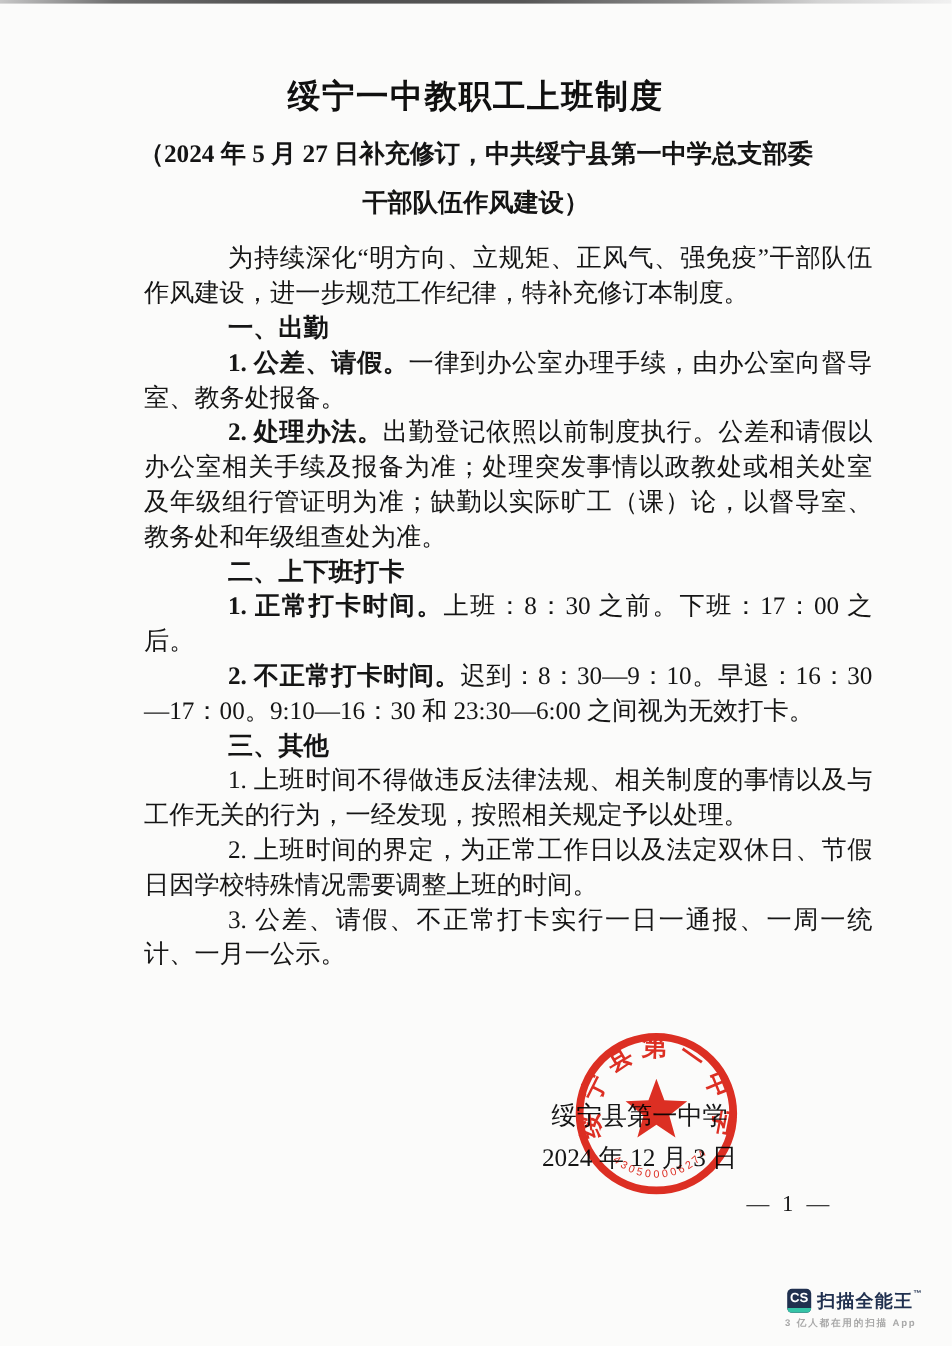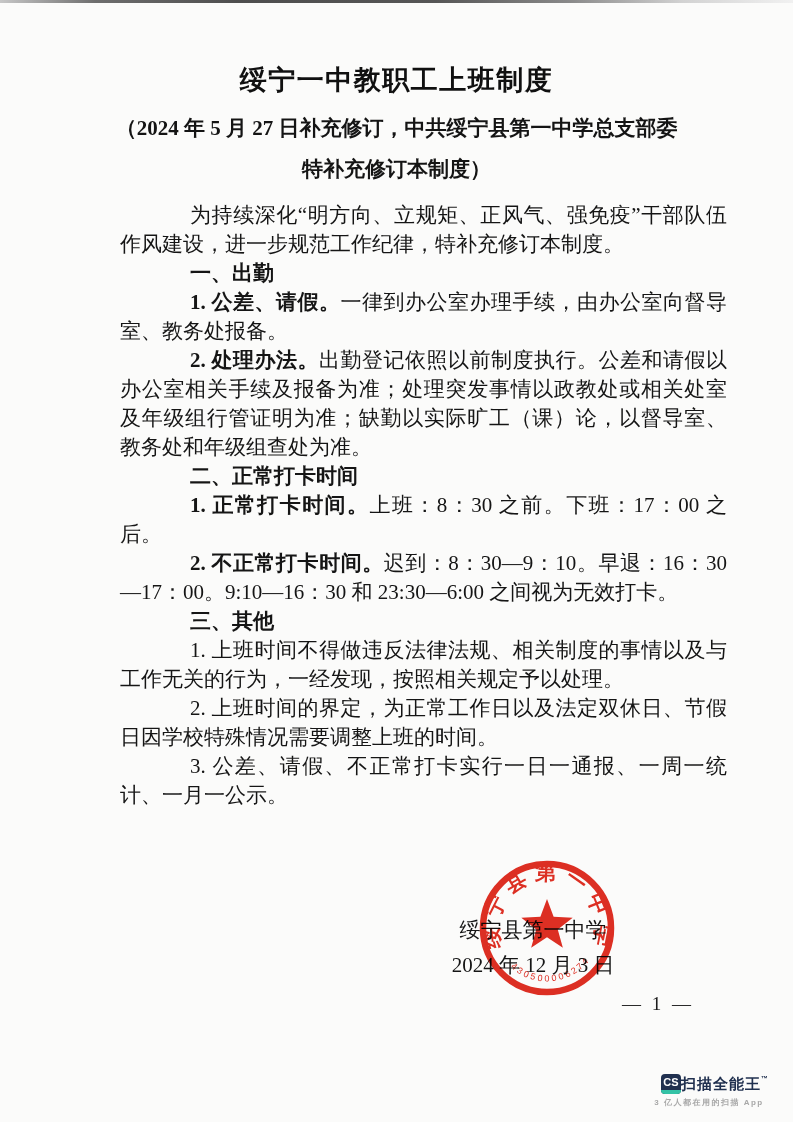--- a/index.html
+++ b/index.html
@@ -41,21 +41,21 @@
   }
   .seal{
     position:absolute;left:462px;top:843px;
     mix-blend-mode:multiply;opacity:.95;
   }
   .watermark{
     position:absolute;right:24px;bottom:14px;width:120px;
     text-align:center;
     font-family:"Liberation Sans","DejaVu Sans",sans-serif;
   }
-  .wm-row{display:flex;align-items:center;justify-content:flex-end;}
+  .wm-row{display:flex;align-items:center;justify-content:flex-end;gap:5px;}
   .cs-logo{
     width:20px;height:20px;border-radius:4px;overflow:hidden;flex:0 0 auto;
     display:flex;flex-direction:column;
   }
   .cs-logo .cs-top{
     flex:1;display:flex;align-items:center;justify-content:center;
     color:#ffffff;font-size:11px;font-weight:700;
   }
   .cs-logo .cs-strip{height:4px;}
   .wm-name{font-size:15px;font-weight:700;letter-spacing:1px;}
@@ -64,29 +64,29 @@
 </style>
 </head>
 <body>
 
 <div class="scan-top-edge"></div>
 
 <h1 class="doc-title">绥宁一中教职工上班制度</h1>
 
 <div class="doc-subtitle">
   <div>（2024 年 5 月 27 日补充修订，中共绥宁县第一中学总支部委</div>
-  <div>特补充修订本制度）</div>
+  <div>干部队伍作风建设）</div>
 </div>
 
 <div class="doc-body">
     <p class="body">为持续深化“明方向、立规矩、正风气、强免疫”干部队伍作风建设，进一步规范工作纪律，特补充修订本制度。</p>
     <p class="heading">一、出勤</p>
     <p class="body"><b>1. 公差、请假。</b>一律到办公室办理手续，由办公室向督导室、教务处报备。</p>
     <p class="body"><b>2. 处理办法。</b>出勤登记依照以前制度执行。公差和请假以办公室相关手续及报备为准；处理突发事情以政教处或相关处室及年级组行管证明为准；缺勤以实际旷工（课）论，以督导室、教务处和年级组查处为准。</p>
-    <p class="heading">二、正常打卡时间</p>
+    <p class="heading">二、上下班打卡</p>
     <p class="body"><b>1. 正常打卡时间。</b>上班：8：30 之前。下班：17：00 之后。</p>
     <p class="body"><b>2. 不正常打卡时间。</b>迟到：8：30—9：10。早退：16：30—17：00。9:10—16：30 和 23:30—6:00 之间视为无效打卡。</p>
     <p class="heading">三、其他</p>
     <p class="body">1. 上班时间不得做违反法律法规、相关制度的事情以及与工作无关的行为，一经发现，按照相关规定予以处理。</p>
     <p class="body">2. 上班时间的界定，为正常工作日以及法定双休日、节假日因学校特殊情况需要调整上班的时间。</p>
     <p class="body">3. 公差、请假、不正常打卡实行一日一通报、一周一统计、一月一公示。</p>
   </div>
 
 <div class="signature">
   <div>绥宁县第一中学</div>

